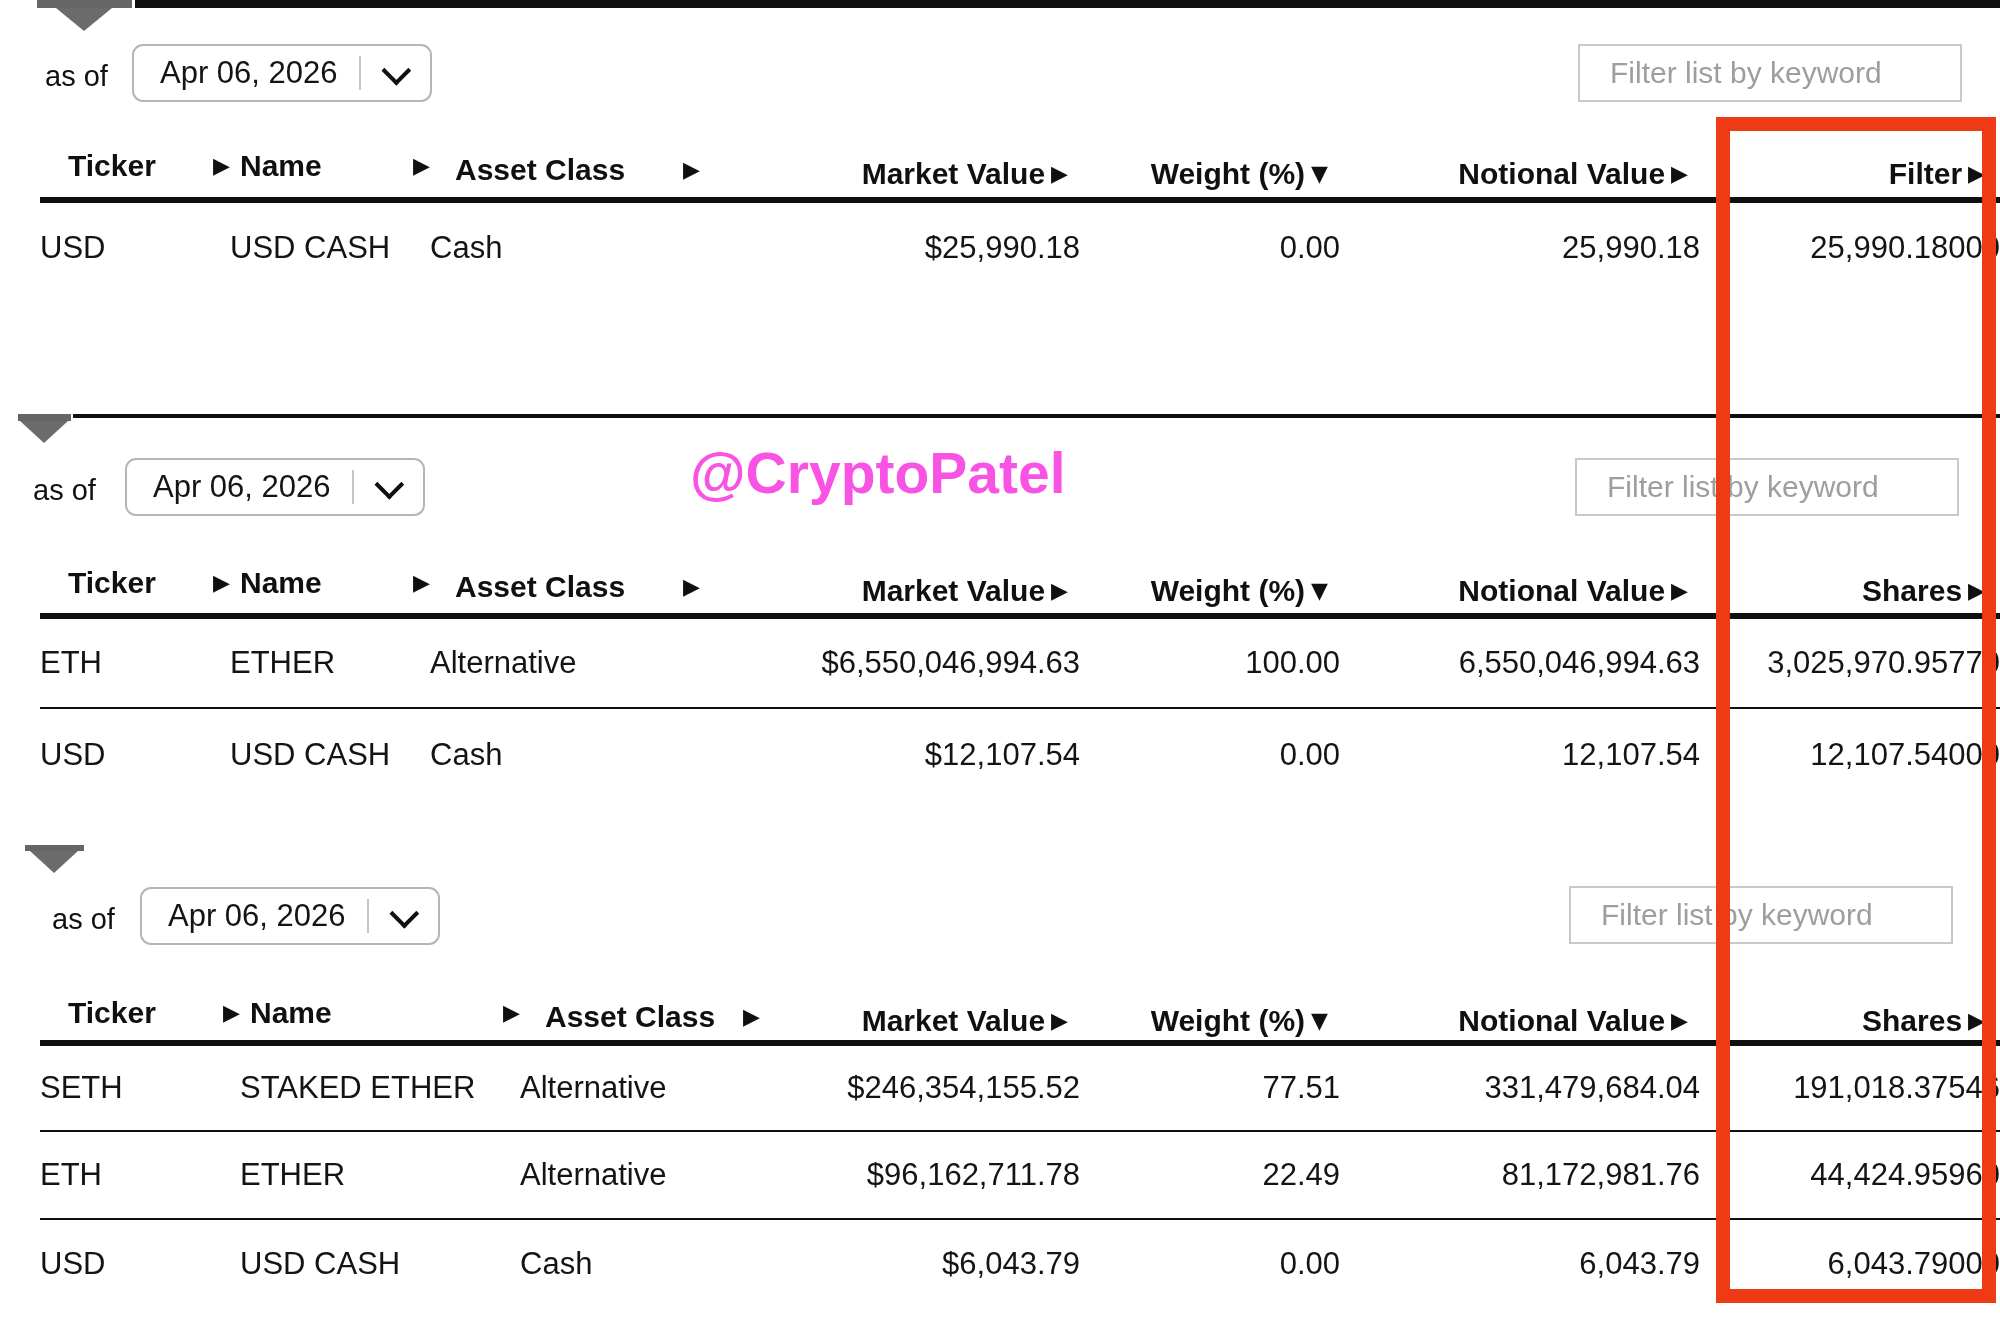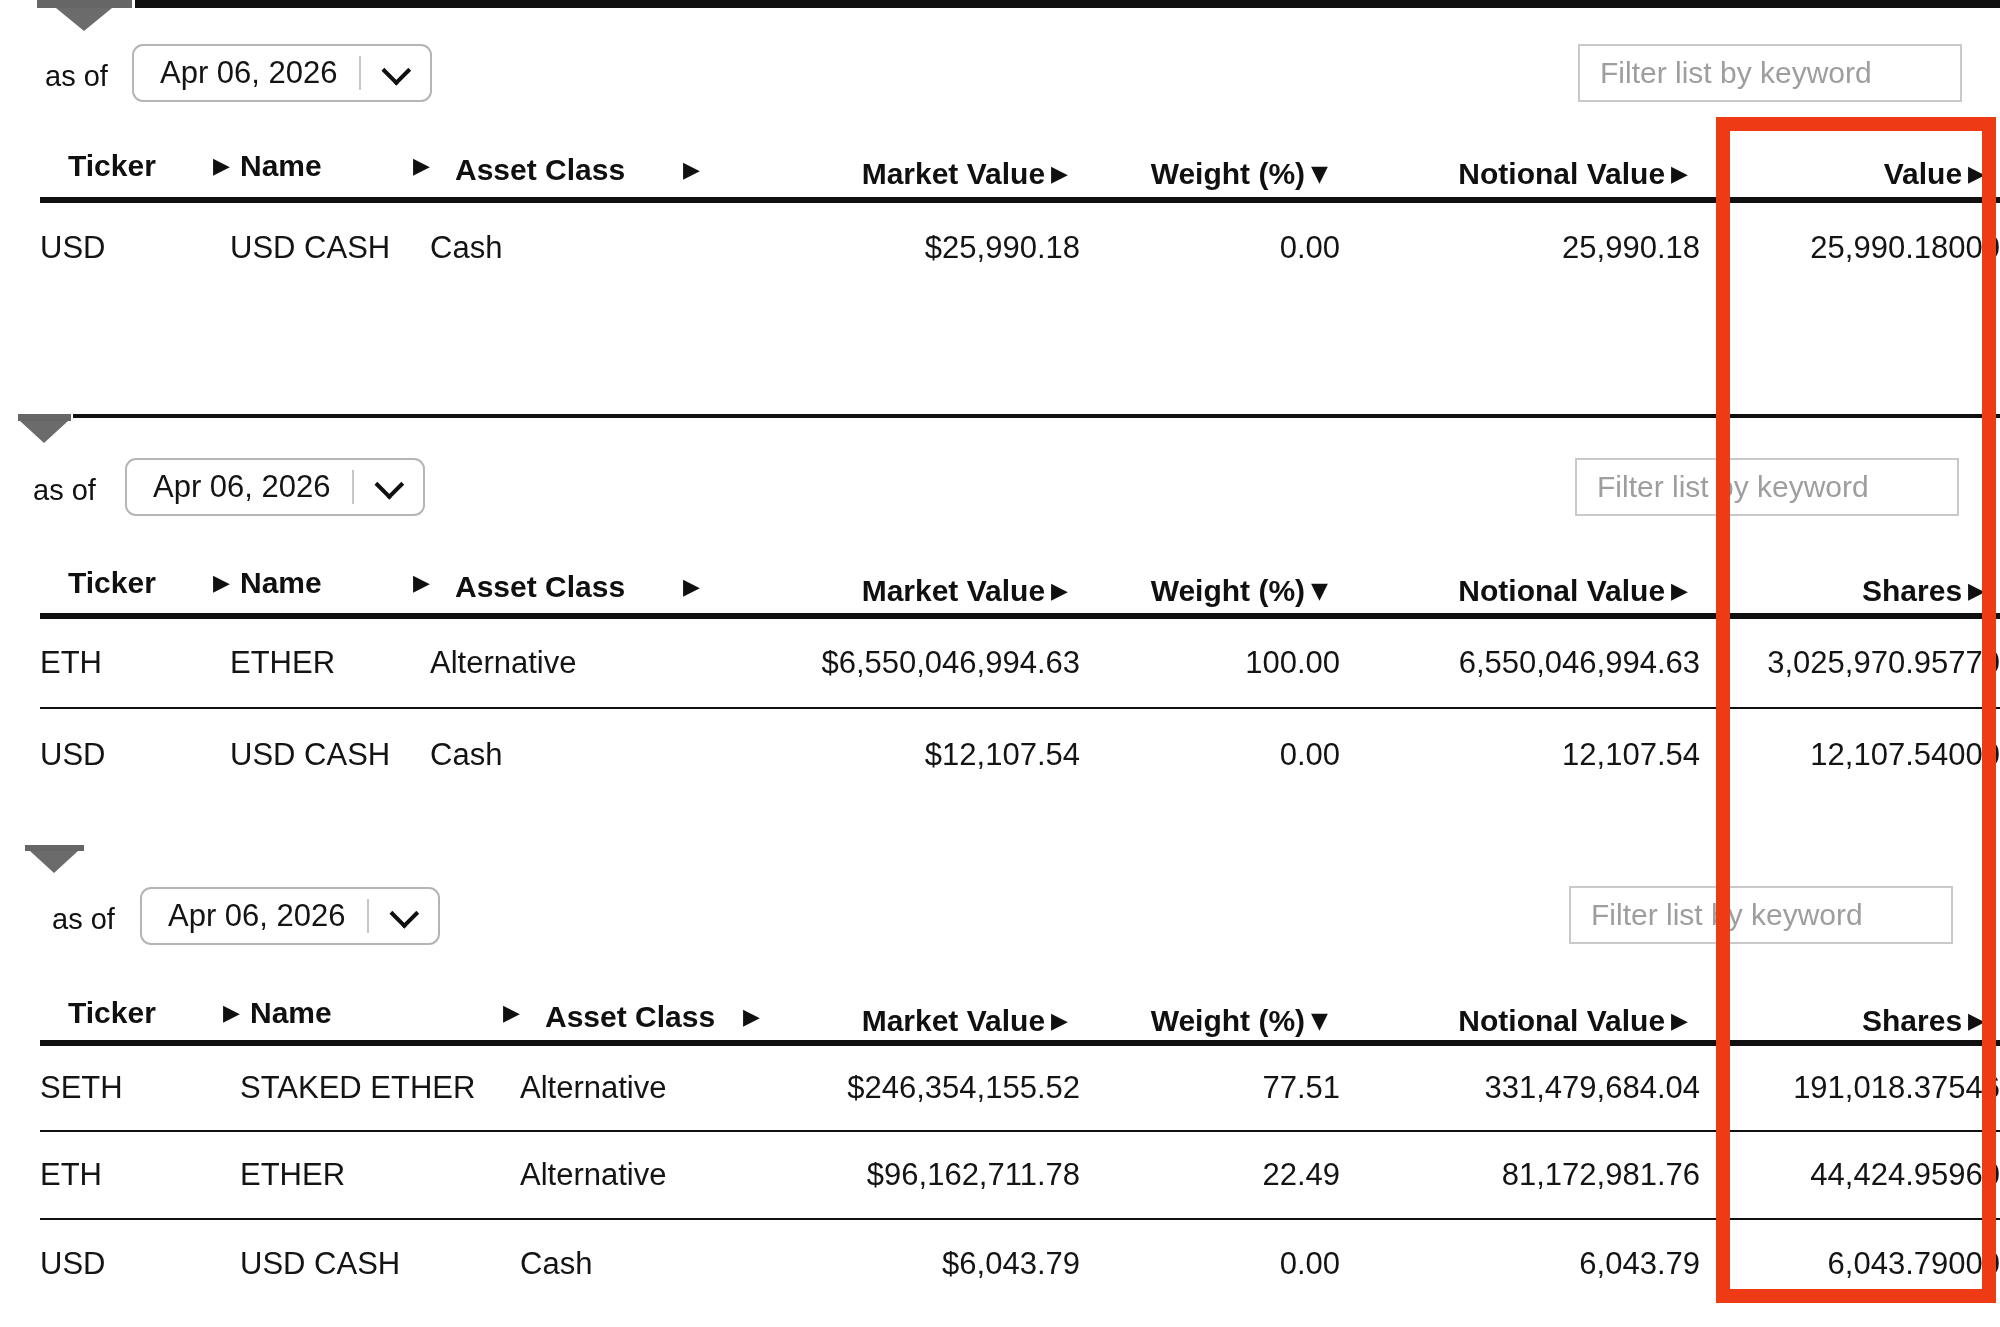--- a/index.html
+++ b/index.html
@@ -47,21 +47,21 @@
     transform:rotate(45deg) translateY(-4px);
     margin-right:26px;
   }
   .filterbox{
     box-sizing:border-box;
     width:384px;height:58px;
     border:2px solid #c9c9c9;
     background:#fff;
     font-family:"Liberation Sans", sans-serif;
     font-size:30px;color:#555;
-    padding:0 0 0 20px;
+    padding:0 0 0 30px;
     outline:none;
   }
   .filterbox::placeholder{color:#9e9e9e;opacity:1;}
 
   
   table.holdings{
     border-collapse:collapse;
     table-layout:fixed;
     width:1960px;
   }
@@ -169,41 +169,42 @@
             </div>
           </th>
       <th>
             <div class="hcell right pad-num">
               <span>Notional Value</span>
               <span class="sortarrow">▶</span>
             </div>
           </th>
       <th>
             <div class="hcell right pad-units">
-              <span>Value</span>
+              <span>Filter</span>
               <span class="sortarrow">▶</span>
             </div>
           </th>
     </tr>
     <tr class="datarow last" style="height:92px;">
       <td class="cl pad-tick">USD</td>
       <td class="cl pad-name">USD CASH</td>
       <td class="cl pad-asset">Cash</td>
       <td class="cr pad-num">$25,990.18</td>
       <td class="cr pad-num">0.00</td>
       <td class="cr pad-num">25,990.18</td>
       <td class="cr pad-units">25,990.18000</td>
     </tr>
   </tbody>
     </table>
 
   <div class="abs marker-graybar" style="left:18px;top:414px;width:53px;height:7px;"></div>
   <div class="abs marker-blackbar" style="left:73px;top:414px;width:1927px;height:4px;"></div>
   <div class="abs marker-tri small" style="left:20px;top:421px;"></div>
 
+  <div class="abs watermark" style="left: 690px; top: 440px; z-index: 40; color: rgb(249, 83, 228);">@CryptoPatel</div>
 
   <div class="abs asof" style="left:33px;top:474px;">as of</div>
   <div class="abs datebox" style="left:125px;top:458px;">
     <span class="dtext">Apr 06, 2026</span>
     <span class="vdiv"></span>
     <span class="chev"></span>
   </div>
   <input class="abs filterbox" style="left: 1575px; top: 458px;" placeholder="Filter list by keyword">
 
   <table class="holdings abs" style="left:40px;top:553px;">

